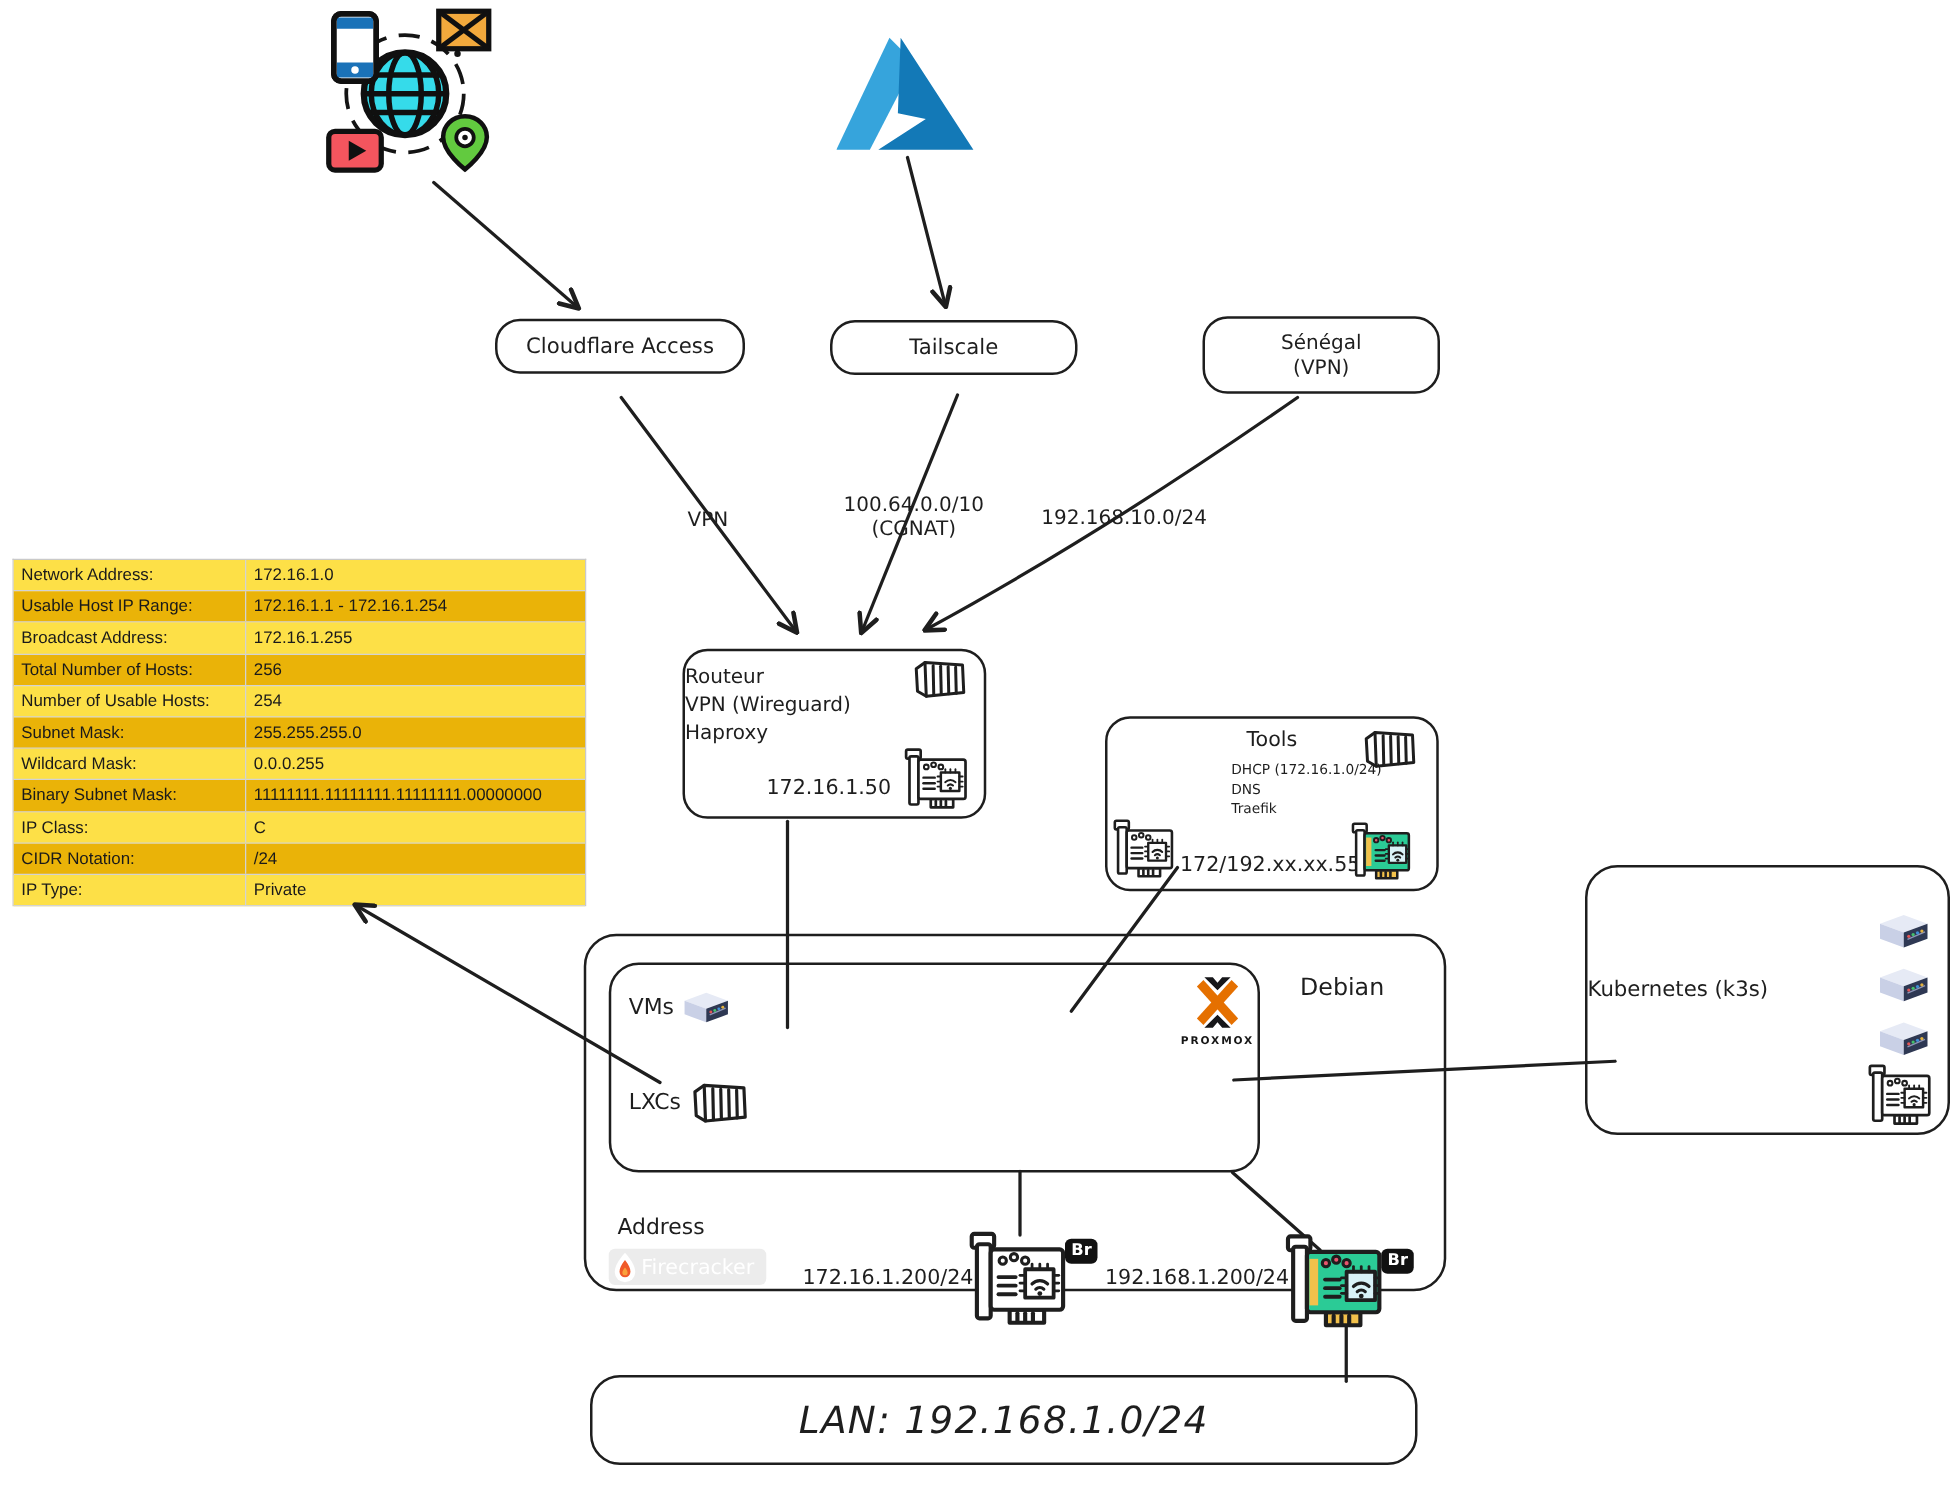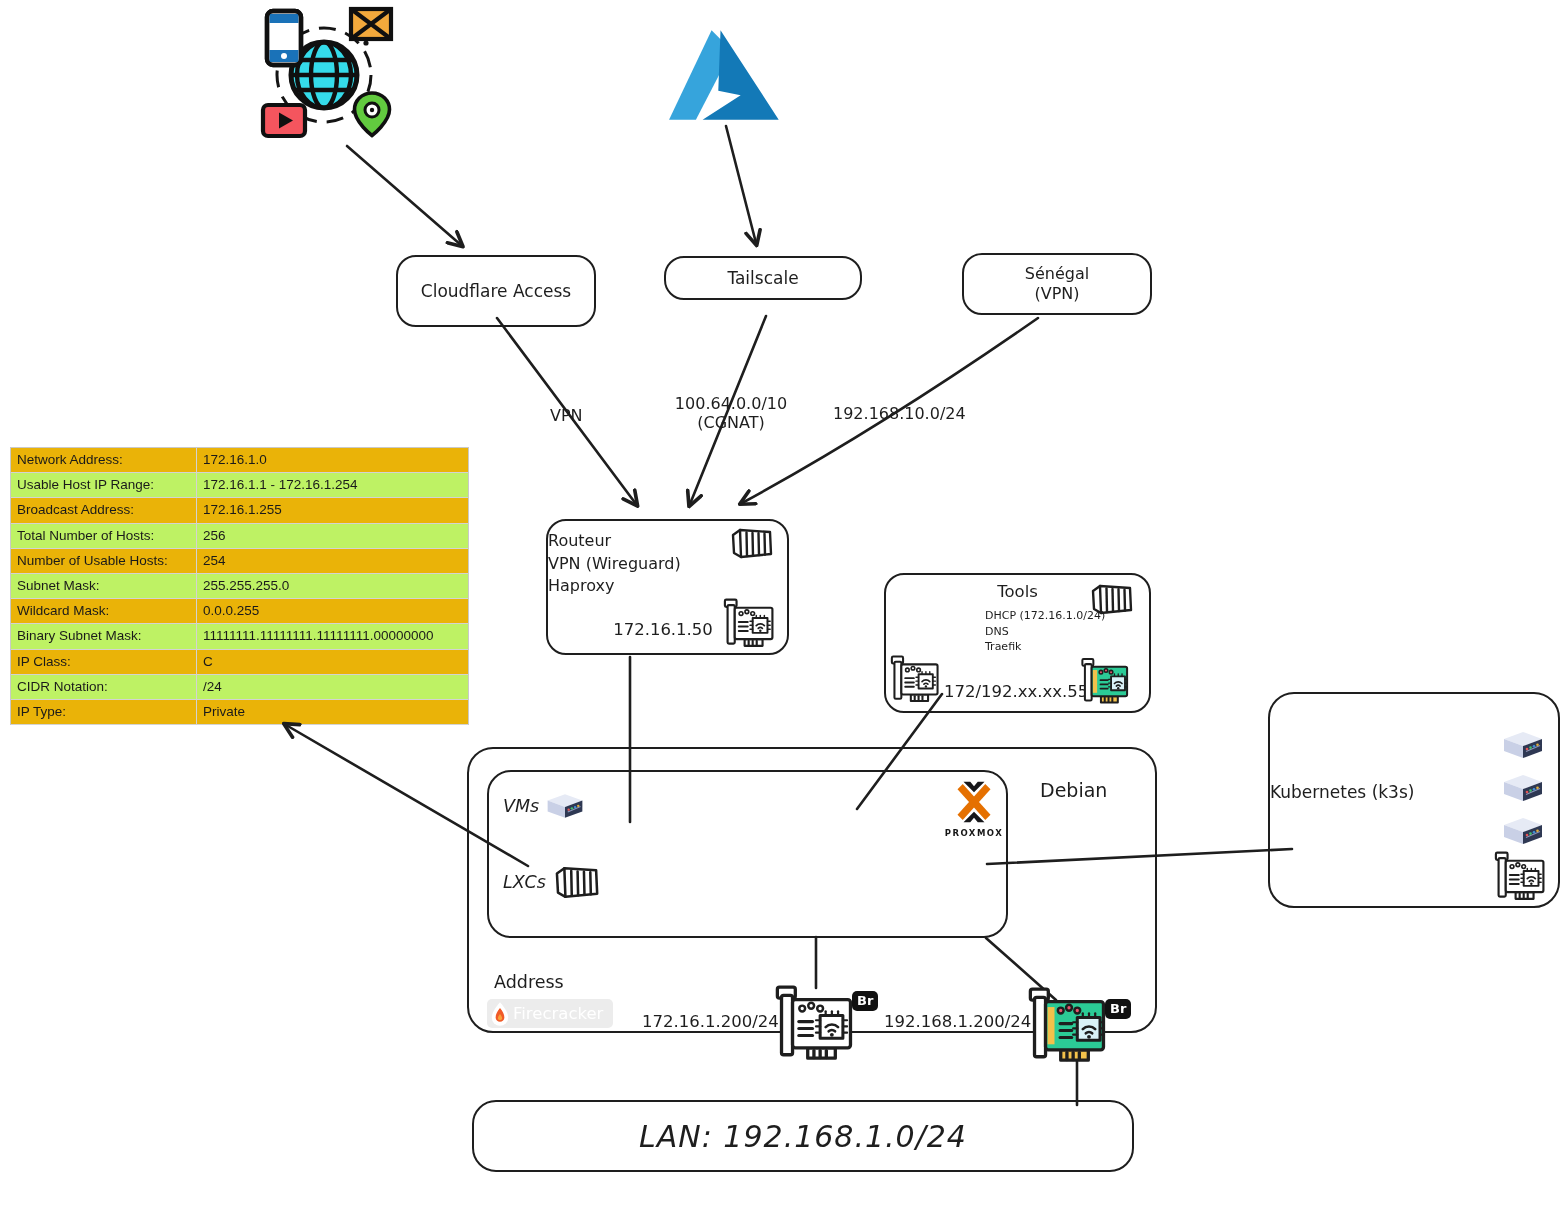--- a/index.html
+++ b/index.html
@@ -10,41 +10,41 @@
             z-index:1;box-sizing:border-box;}
   .center-flex{display:flex;align-items:center;justify-content:center;text-align:center;}
   .h{font-family:"DejaVu Sans",sans-serif;color:#1e1e1e;}
   .edge-label{position:absolute;z-index:4;font-size:16px;color:#1e1e1e;white-space:nowrap;}
   .icon{position:absolute;z-index:4;}
   
   .ip-table{position:absolute;left:10px;top:447px;width:457px;z-index:1;
             font-family:"Liberation Sans",sans-serif;font-size:13.5px;color:#1a1a1a;
             border:1px solid #c9c9c9;border-bottom:none;}
   .ip-row{display:grid;grid-template-columns:186px 1fr;height:24.2px;line-height:24.2px;
-          border-bottom:1px solid #d3d3d3;background:#eab308;}
-  .ip-row.alt{background:#bef264;}
+          border-bottom:1px solid #d3d3d3;background:#fde047;}
+  .ip-row.alt{background:#eab308;}
   .ip-row .cell{padding-left:6px;overflow:hidden;white-space:nowrap;}
   .ip-row .cell.label{border-right:1px solid #d3d3d3;}
   
   .connectors{position:absolute;left:0;top:0;z-index:3;pointer-events:none;}
   
-  .box-cloudflare{left:396px;top:255px;width:200px;height:72px;font-size:17px;}
+  .box-cloudflare{left:396px;top:255px;width:200px;height:44px;font-size:17px;}
   .box-tailscale{left:664px;top:256px;width:198px;height:44px;font-size:17px;}
   .box-senegal{left:962px;top:253px;width:190px;height:62px;font-size:16px;line-height:1.25;}
   .box-router{left:546px;top:519px;width:243px;height:136px;}
   .router-text{position:absolute;left:0;right:0;top:9px;text-align:left;font-size:16px;line-height:1.42;}
   .router-ip{position:absolute;left:40px;width:150px;top:99px;text-align:center;font-size:16.5px;}
   .box-tools{left:884px;top:573px;width:267px;height:140px;}
   .tools-title{position:absolute;left:0;right:0;top:7px;text-align:center;font-size:16.5px;}
   .tools-list{position:absolute;left:71px;top:33px;font-size:11px;line-height:1.42;margin-left:28px;}
   .tools-ip{position:absolute;left:58px;bottom:10px;font-size:16.5px;}
   .box-debian{left:467px;top:747px;width:690px;height:286px;border-radius:26px;}
   .debian-label{position:absolute;left:1040px;top:779px;font-size:19px;z-index:2;}
   .box-inner{left:487px;top:770px;width:521px;height:168px;border-radius:24px;}
-  .inner-item{position:absolute;display:flex;align-items:center;gap:5px;font-size:17.5px;z-index:2;font-style:italic;}
+  .inner-item{position:absolute;display:flex;align-items:center;gap:5px;font-size:17.5px;z-index:2;}
   .proxmox{position:absolute;left:942px;top:781px;width:64px;text-align:center;z-index:2;}
   .proxmox-text{font-size:8.5px;font-weight:bold;letter-spacing:1.5px;color:#161616;margin-top:1px;
                 font-family:"DejaVu Sans",sans-serif;}
   .microvms-label{position:absolute;left:494px;top:972px;font-size:17.5px;z-index:2;}
   .firecracker{position:absolute;left:487px;top:999px;width:126px;height:29px;background:#ececec;
                border-radius:5px;display:flex;align-items:center;gap:3px;padding-left:3px;z-index:4;box-sizing:border-box;}
   .firecracker-text{color:#ffffff;font-size:16.5px;font-weight:500;}
   .nic-ip-left{position:absolute;left:642px;top:1012px;font-size:16.5px;z-index:4;}
   .nic-ip-right{position:absolute;left:884px;top:1012px;font-size:16.5px;z-index:4;}
   .br-badge{position:absolute;z-index:5;background:#111;color:#fff;font-size:13px;font-weight:bold;

